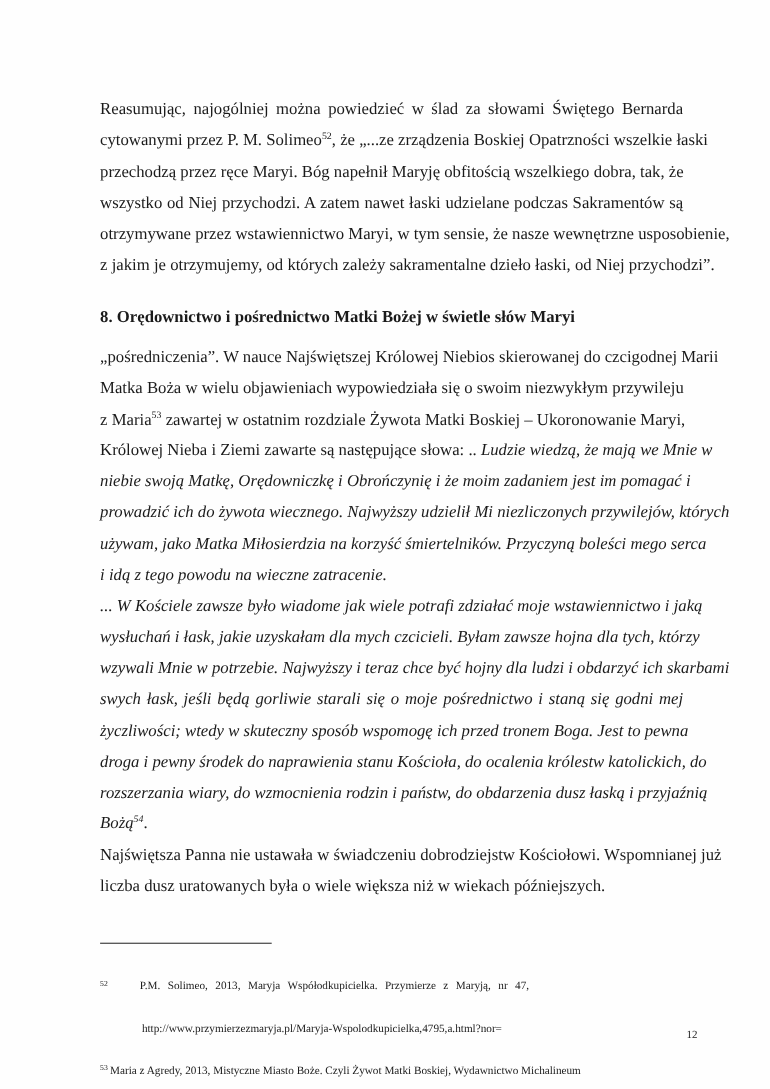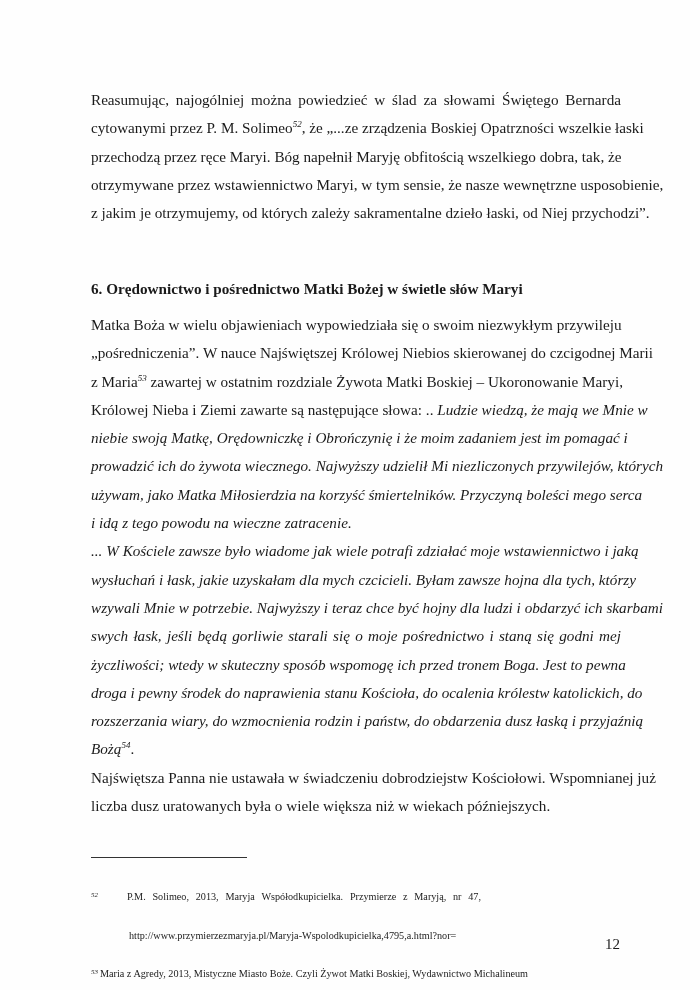--- a/index.html
+++ b/index.html
@@ -49,21 +49,20 @@
     .line.last {
       text-align-last: left;
     }
     .it { font-style: italic; }
     sup {
       font-size: 9px;
       line-height: 0;
       vertical-align: 0;
       position: relative;
       top: -6px;
-      font-style: italic;
     }
     .fn-rule {
       position: absolute;
       left: 91px;
       top: 857px;
       width: 156px;
       height: 1px;
       background: #333;
     }
     .footnotes {
@@ -87,43 +86,44 @@
     .fn-52-url {
       padding-left: 38px;
     }
     .fn sup {
       font-size: 7px;
       top: -3px;
       margin-right: 2px;
     }
     .page-number {
       position: absolute;
-      left: 605px;
+      left: 624px;
       top: 936px;
-      font-size: 15px;
+      font-size: 10px;
     }
   </style>
 </head>
 <body>
 
 <div class="page">
 
   <div class="text-block p1">
     <span class="line">Reasumując, najogólniej można powiedzieć w ślad za słowami Świętego Bernarda</span>
     <span class="line"><span>cytowanymi przez P. M. Solimeo</span><sup>52</sup><span>, że „...ze zrządzenia Boskiej Opatrzności wszelkie łaski</span></span>
     <span class="line">przechodzą przez ręce Maryi. Bóg napełnił Maryję obfitością wszelkiego dobra, tak, że</span>
+    <span class="line">wszystko od Niej przychodzi. A zatem nawet łaski udzielane podczas Sakramentów są</span>
     <span class="line">otrzymywane przez wstawiennictwo Maryi, w tym sensie, że nasze wewnętrzne usposobienie,</span>
     <span class="line last">z jakim je otrzymujemy, od których zależy sakramentalne dzieło łaski, od Niej przychodzi”.</span>
   </div>
 
-  <div class="heading">6. Orędownictwo i pośrednictwo Matki Bożej w świetle słów Maryi</div>
+  <div class="heading">8. Orędownictwo i pośrednictwo Matki Bożej w świetle słów Maryi</div>
 
   <div class="text-block p2">
+    <span class="line">„pośredniczenia”.   W nauce Najświętszej Królowej Niebios skierowanej do czcigodnej Marii</span>
     <span class="line">Matka Boża w wielu objawieniach wypowiedziała się o swoim niezwykłym przywileju</span>
-    <span class="line">„pośredniczenia”.   W nauce Najświętszej Królowej Niebios skierowanej do czcigodnej Marii</span>
     <span class="line"><span>z Maria</span><sup>53</sup><span> zawartej w ostatnim rozdziale Żywota Matki Boskiej – Ukoronowanie Maryi,</span></span>
     <span class="line"><span>Królowej Nieba i Ziemi zawarte są następujące słowa: .. </span><span class="it">Ludzie wiedzą, że mają we Mnie w</span></span>
     <span class="line it">niebie swoją Matkę, Orędowniczkę i Obrończynię i że moim zadaniem jest im pomagać i</span>
     <span class="line it">prowadzić ich do żywota wiecznego. Najwyższy udzielił Mi niezliczonych przywilejów, których</span>
     <span class="line it">używam, jako Matka Miłosierdzia na korzyść śmiertelników. Przyczyną boleści mego serca</span>
     <span class="line it last">i idą z tego powodu na wieczne zatracenie.</span>
     <span class="line it">... W Kościele zawsze było wiadome jak wiele potrafi zdziałać moje wstawiennictwo i jaką</span>
     <span class="line it">wysłuchań i łask, jakie uzyskałam dla mych czcicieli. Byłam zawsze hojna dla tych, którzy</span>
     <span class="line it">wzywali Mnie w potrzebie. Najwyższy i teraz chce być hojny dla ludzi i obdarzyć ich skarbami</span>
     <span class="line it">swych łask, jeśli będą gorliwie starali się o moje pośrednictwo i staną się godni mej</span>

